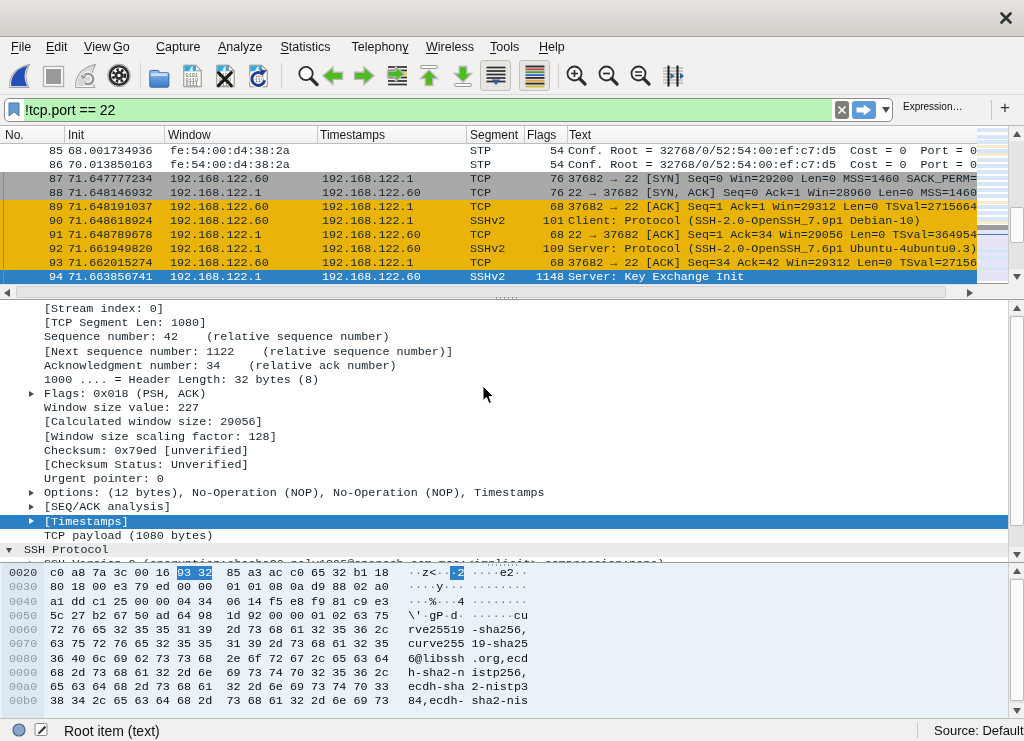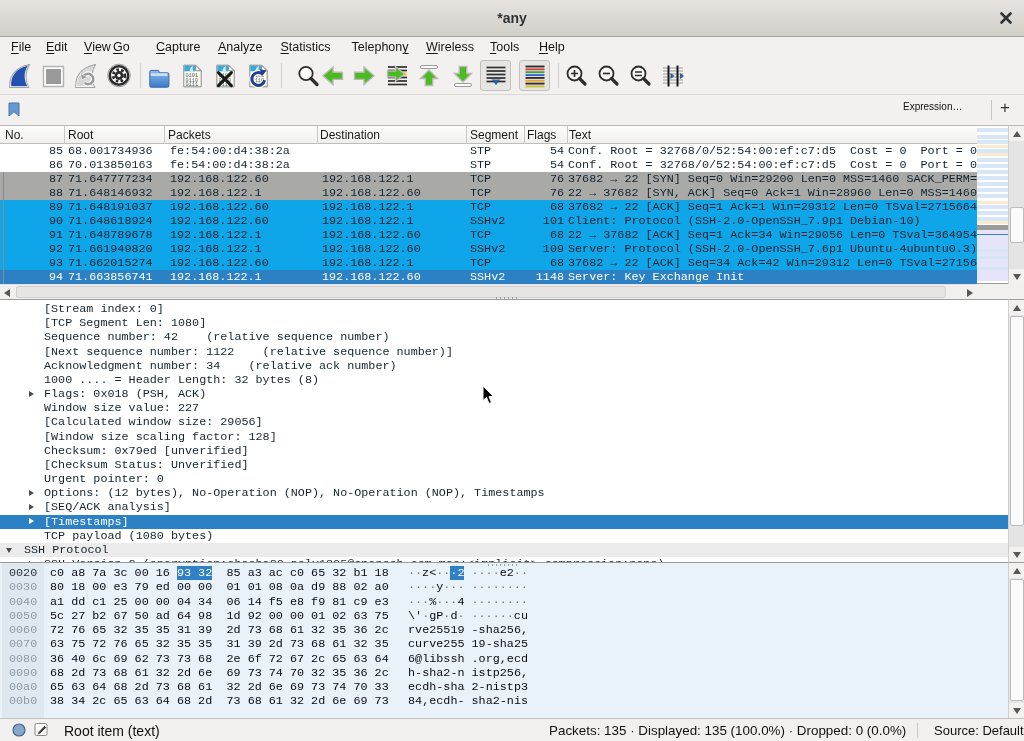--- a/index.html
+++ b/index.html
@@ -28,21 +28,21 @@
 #fplus{left:1000px;top:3px;font-size:17px;color:#333}
 
 #hdr{left:0;top:126px;width:977px;height:18px;background:linear-gradient(#fdfdfd,#f0efee);border-bottom:1px solid #bdbdbd}
 #hdr span{position:absolute;top:2px;font-size:12px;color:#1a1a1a}
 #hdr i{position:absolute;top:0;width:1px;height:18px;background:#c9c8c6}
 
 #plist{left:0;top:144px;width:977px;height:140px;background:#fff;overflow:hidden;font-family:"Liberation Mono",monospace;font-size:11.75px;white-space:pre}
 .prow{position:absolute;left:0;width:977px;height:14px;line-height:14px;color:#15242e}
 .prow span{position:absolute;top:0;height:14px}
 .rg{background:#a9a9a7}
-.rl{background:#0ea5e9}
+.rl{background:#eab308}
 .rs{background:#2c80c4;color:#fff}
 
 #mmap{left:977px;top:126px;width:31px;height:158px;background:#fff;border-bottom:1px solid #9c9c9c}
 #vsb1{left:1008px;top:126px;width:16px;height:158px;background:#e4e4e4;border-left:1px solid #cfcfcf}
 .sbtn{position:absolute;width:16px;height:15px;background:#f2f1ef}
 .tri-up{position:absolute;left:3.5px;width:0;height:0;border-left:4.5px solid transparent;border-right:4.5px solid transparent;border-bottom:6px solid #585858}
 .tri-dn{position:absolute;left:3.5px;width:0;height:0;border-left:4.5px solid transparent;border-right:4.5px solid transparent;border-top:6px solid #585858}
 .tri-lf{position:absolute;width:0;height:0;border-top:4.5px solid transparent;border-bottom:4.5px solid transparent;border-right:6px solid #585858}
 .tri-rt{position:absolute;width:0;height:0;border-top:4.5px solid transparent;border-bottom:4.5px solid transparent;border-left:6px solid #585858}
 #hsb{left:0;top:284px;width:977px;height:14px;background:#f1f0ee;border-top:1px solid #e0e0e0}
@@ -64,21 +64,20 @@
 .xoff1{color:#30343a}
 .hl{background:#3080c8;color:#fff}
 .xdot{color:#6a7884}
 .xdot b{color:#0a0c12;font-weight:normal}
 #vsb3{left:1008px;top:562px;width:16px;height:156px;background:#e4e4e4;border-left:1px solid #cfcfcf;border-top:1px solid #9c9c9c}
 
 #sb{left:0;top:718px;width:1024px;height:23px;background:#f1f0ee;border-top:1px solid #c4c2be}
 #sb span{position:absolute;top:4px;font-size:13px;color:#111}
 </style></head><body>
 <div id="title" class="abs">
-    <div class="t abs">*any</div>
     <svg class="abs" style="left:1000px;top:12px" width="12" height="12">
       <path d="M1.5,1.5 L10.5,10.5 M10.5,1.5 L1.5,10.5" stroke="#2e3436" stroke-width="2.6" stroke-linecap="round"></path>
     </svg>
   </div>
 <div id="menu" class="abs">
     <span style="left:11px"><u>F</u>ile</span>
     <span style="left:46px"><u>E</u>dit</span>
     <span style="left:84px"><u>V</u>iew</span>
     <span style="left:113px"><u>G</u>o</span>
     <span style="left:156px"><u>C</u>apture</span>
@@ -226,32 +225,43 @@
     <path d="M2,10 h20" stroke="#bdbdbd" stroke-width="1.6"></path>
     <path d="M2,13 h20" stroke="#bdbdbd" stroke-width="1.6"></path>
     <path d="M2,16 h20" stroke="#bdbdbd" stroke-width="1.6"></path>
     <path d="M2,19 h20" stroke="#bdbdbd" stroke-width="1.6"></path>
     <rect x="6.5" y="1.5" width="2" height="21" fill="#1a1a1a"></rect>
     <rect x="15.5" y="1.5" width="2" height="21" fill="#1a1a1a"></rect>
     <path d="M13.5,12 l-4,-3 v6 z" fill="#2e5e9e"></path>
     <path d="M19,9 v6 l4,-3 z" fill="#2e5e9e"></path>
   </svg>
 <div id="fb" class="abs">
+    <div id="finput" class="abs">
+      <div id="fgreen" class="abs"></div>
+      <span id="ftext" class="abs">!tcp.port == 22</span>
+      <div id="fx" class="abs"><svg width="14" height="18">
+          <path d="M3.5,5.5 l7,7 M10.5,5.5 l-7,7" stroke="#fff" stroke-width="1.6"></path>
+        </svg></div>
+      <div id="fgo" class="abs"><svg width="24" height="18">
+          <path d="M4.5,6.6 h7.2 v-3.2 L19,9 l-7.3,5.6 v-3.2 h-7.2 z" fill="#fff"></path>
+        </svg></div>
+      <div id="fdrop" class="abs"></div>
+    </div>
     <span id="fexpr" class="abs">Expression…</span>
     <div id="fsep2" class="abs"></div>
     <span id="fplus" class="abs">+</span>
     <svg class="abs" style="left:8px;top:7px" width="12" height="15">
       <path d="M1,1 h10 v13 l-5,-4.2 -5,4.2 z" fill="#649ad4" stroke="#49769f" stroke-width="1"></path>
     </svg>
   </div>
 <div id="hdr" class="abs">
     <span style="left:5px">No.</span>
-    <span style="left:68px">Root</span>
-    <span style="left:168px">Packets</span>
-    <span style="left:320px">Destination</span>
+    <span style="left:68px">Init</span>
+    <span style="left:168px">Window</span>
+    <span style="left:320px">Timestamps</span>
     <span style="left:470px">Segment</span>
     <span style="left:527px">Flags</span>
     <span style="left:569px">Text</span>
     <i style="left:64px"></i>
     <i style="left:163.5px"></i>
     <i style="left:316.5px"></i>
     <i style="left:466px"></i>
     <i style="left:523.5px"></i>
     <i style="left:566.5px"></i>
   </div>
@@ -328,15 +338,14 @@
   </div>
 <div id="sb" class="abs">
     <svg class="abs" style="left:12px;top:4px" width="14" height="14">
       <circle cx="7" cy="7" r="6" fill="#89a6cb" stroke="#46648c" stroke-width="1.2"></circle>
     </svg>
     <svg class="abs" style="left:34px;top:3px" width="15" height="15">
       <rect x="1" y="1.5" width="12" height="12" rx="1.5" fill="#fdfdfd" stroke="#8a8a8a"></rect>
       <path d="M4,10.5 L10.5,3.5 L12.5,5.5 L6,12 L3.5,12.5 Z" fill="#3c3c3c" stroke="#fff" stroke-width="0.6"></path>
     </svg>
     <span style="left:64px;font-size:14px">Root item (text)</span>
-    <span style="left:549px;font-size:13.4px">Packets: 135 · Displayed: 135 (100.0%) · Dropped: 0 (0.0%)</span>
     <div class="abs" style="left:917px;top:4px;width:1px;height:15px;background:#c9c7c3"></div>
     <span style="left:934px">Source: Default</span>
   </div>
 </body></html>

